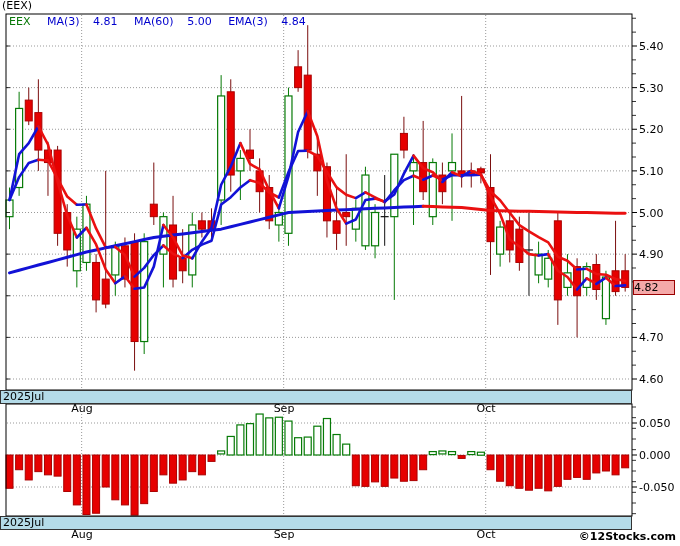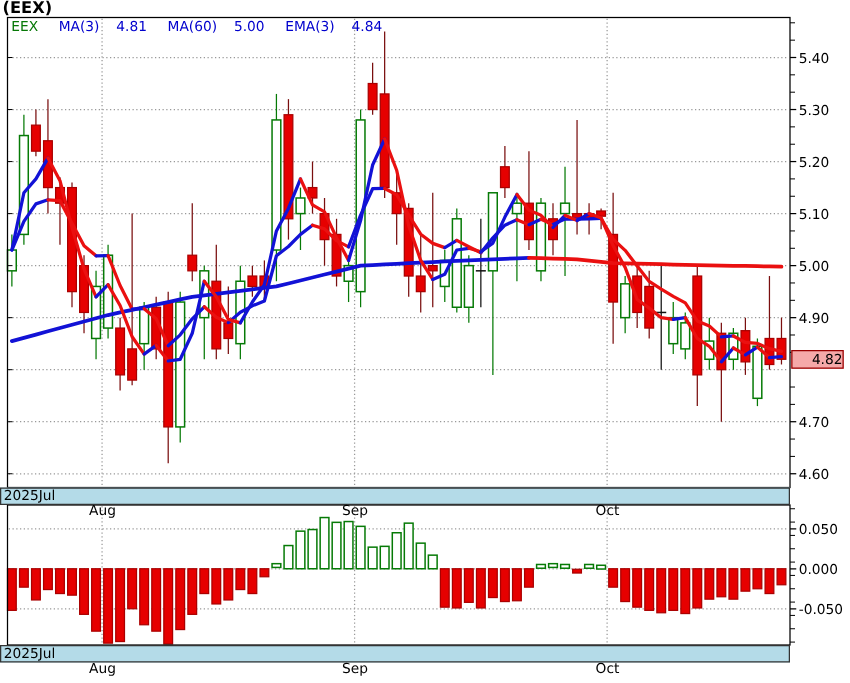--- a/index.html
+++ b/index.html
@@ -1,33 +1,33 @@
 <!DOCTYPE html>
 <html><head>
 <meta charset="utf-8">
 <style>
   html,body{margin:0;padding:0;background:#fff;}
   .screen{position:relative;width:680px;height:546px;background:#fff;overflow:hidden;
           font-family:"DejaVu Sans",sans-serif;color:#000;}
   svg{position:absolute;left:0;top:0;}
-  .title{position:absolute;left:2px;top:-1px;font-size:13px;font-weight:bold;}
+  .title{position:absolute;left:2px;top:-1px;font-size:11px;font-weight:normal;}
   .legend-row{position:absolute;left:9px;top:15px;font-size:11px;white-space:nowrap;}
   .legend-sym{color:#077807;}
   .legend-ma{color:#0000cd;margin-left:13px;}
   .legend-val{color:#0000cd;margin-left:10px;}
   .xaxis{position:absolute;left:0;width:630px;height:12px;background:#b4dbe8;
          border:1px solid #333;font-size:11px;line-height:12px;}
   .xaxis-main{top:390px;}
   .xaxis-macd{top:516px;}
   .xl{position:absolute;top:12px;transform:translateX(-50%);}
   .xl-first{position:absolute;top:0;left:2px;transform:none;}
   .macd-legend{position:absolute;left:8px;top:406px;font-size:11px;white-space:nowrap;}
   .macd-val{color:#0000cd;margin-left:14px;}
   .badge{position:absolute;left:633px;top:280px;width:40px;height:13px;background:#f5a9a9;
-         border:1px solid #990000;font-size:11px;line-height:13px;text-align:right;}
+         border:1px solid #990000;font-size:11px;line-height:13px;text-align:left;}
   .copyright{position:absolute;top:530px;left:0;width:676px;text-align:right;
              font-size:11px;font-weight:bold;}
 </style>
 </head>
 <body>
 
 <div class="screen">
   <svg id="cv" width="680" height="546" viewBox="0 0 680 546">
       <line x1="7" y1="46" x2="631" y2="46" stroke="#999999" stroke-width="1" stroke-dasharray="1 2"></line>
       <line x1="7" y1="87.62500000000023" x2="631" y2="87.62500000000023" stroke="#999999" stroke-width="1" stroke-dasharray="1 2"></line>
@@ -379,13 +379,14 @@
 
   <div class="xaxis xaxis-macd">
     <span class="xl-first">2025Jul</span>
     <span class="xl" style="left:81px">Aug</span>
     <span class="xl" style="left:283px">Sep</span>
     <span class="xl" style="left:485px">Oct</span>
   </div>
 
   <div class="badge">4.82</div>
 
+  <div class="copyright">©12Stocks.com</div>
 </div>
 
 </body></html>

